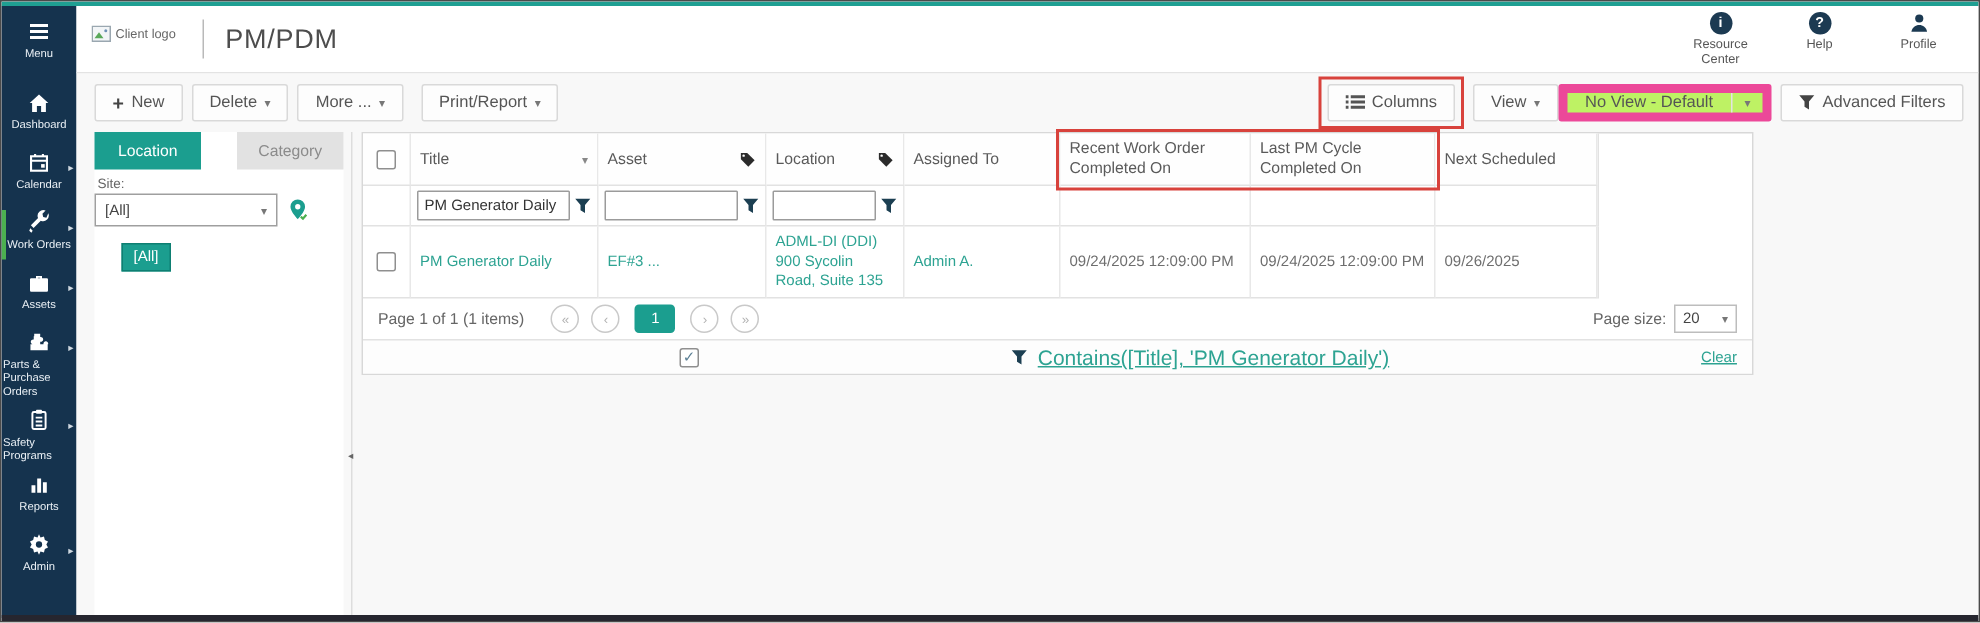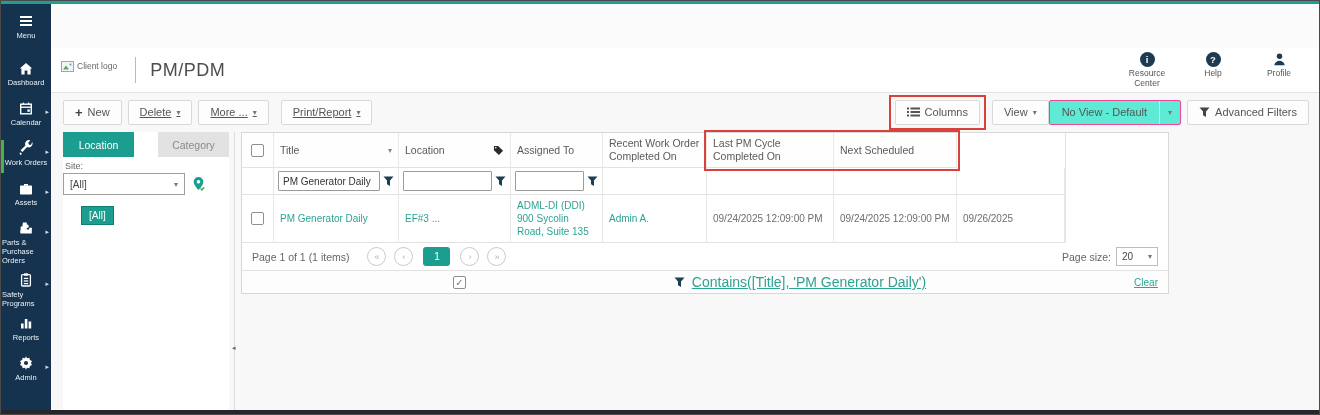--- a/index.html
+++ b/index.html
@@ -21,44 +21,44 @@
     align-items:center; justify-content:flex-start; margin-bottom:3px; padding:2px 1px; cursor:pointer; }
   .sb-item.menu { margin-bottom:10px; }
   .sb-icon { height:16px; display:flex; align-items:center; justify-content:center; }
   .sb-label { font-size:7.5px; line-height:1.2; color:#eaf0f5; text-align:left; margin-top:2px; }
   .sb-arrow { position:absolute; right:2px; top:10px; font-size:7px; color:#cfd8e0; }
   .sb-item.active::before { content:""; position:absolute; left:0; top:2px; bottom:2px; width:3px; background:#4cb050; }
 
   
   .main { flex:1; display:flex; flex-direction:column; min-width:0; }
   .app-header { height:45px; background:#fff; border-bottom:1px solid #e3e3e3;
-    display:flex; align-items:center; padding:0 14px 0 10px;margin-top:44px; }
+    display:flex; align-items:center; padding:0 14px 0 10px; }
   .logo-wrap { display:flex; align-items:flex-start; gap:3px; margin-top:-8px; }
   .logo-text { font-size:8.5px; color:#666; }
   .title-sep { width:1px; height:26px; background:#b9b9b9; margin:0 14px 0 18px; }
   .app-title { font-size:18px; color:#4d4d4d; letter-spacing:.5px; }
   .header-actions { margin-left:auto; display:flex; gap:14px; }
   .h-action { display:flex; flex-direction:column; align-items:center; width:52px; cursor:pointer; }
   .h-circle { width:15px; height:15px; border-radius:50%; background:#1c3a52; color:#fff;
     font-size:9.5px; font-weight:bold; display:flex; align-items:center; justify-content:center; }
   .h-action-label { font-size:8.5px; color:#555; text-align:center; line-height:1.15; margin-top:2px; }
 
   
   .content { flex:1; background:#f8f8f8; display:flex; flex-direction:column; min-height:0; }
   .toolbar { height:38px; display:flex; align-items:center; padding:0 10px 0 12px; flex-shrink:0; }
   .btn { display:inline-flex; align-items:center; gap:5px; height:25px; padding:0 11px;
     background:#fdfdfd; border:1px solid #d9d9d9; border-radius:2px; font-size:11px; color:#555;
     cursor:pointer; white-space:nowrap; }
-  .btn + .btn { margin-left:6px;text-decoration:underline; }
+  .btn + .btn { margin-left:6px; }
   .caret { font-size:8px; color:#777; }
   .plus-glyph { font-size:13px; color:#444; font-weight:bold; line-height:1; }
   .toolbar-right { margin-left:auto; display:flex; align-items:center; }
   .annotation-wrap { display:inline-flex; border:2px solid #d8423c; padding:3px 4px; margin-right:6px; }
-  .combo { display:inline-flex; align-items:stretch; height:25px; background:#5eead4;
-    border:1px solid #ec4899; border-radius:2px; margin:0 6px 0 0; cursor:pointer; }
+  .combo { display:inline-flex; align-items:stretch; height:25px; background:#bef264;
+    border:6px solid #ec4899; border-radius:2px; margin:0 6px 0 0; cursor:pointer; }
   .combo-text { display:flex; align-items:center; padding:0 12px; font-size:11px; color:#555; }
   .combo-caret { display:flex; align-items:center; padding:0 8px; border-left:1px solid #e3e3e3; }
 
   
   .workspace { flex:1; display:flex; padding:1px 0 0 12px; min-height:0; position:relative; }
 
   .left-panel { width:166px; flex-shrink:0; display:flex; flex-direction:column; background:#fff; }
   .lp-tabs { display:flex; }
   .lp-tab { flex:1; height:25px; display:flex; align-items:center; justify-content:center;
     font-size:10.5px; cursor:pointer; }
@@ -369,20 +369,29 @@
 
               <div class="t-row head">
                 <div class="t-cell">
                   <span class="cbx"></span>
                 </div>
                 <div class="t-cell">
                   <span class="head-label">Title</span>
                   <span class="sort-caret">▾</span>
                 </div>
                 <div class="t-cell">
+                  <span class="head-label">Asset</span>
+                  <span class="tag-icon">
+                    <svg width="11" height="11" viewBox="0 0 12 12">
+                        <path fill="#2b2b2b" d="M1 1h4.6L11 6.4 6.4 11 1 5.6z"></path>
+                        <circle cx="3" cy="3" r="0.9" fill="#fff"></circle>
+                      </svg>
+                  </span>
+                </div>
+                <div class="t-cell">
                   <span class="head-label">Location</span>
                   <span class="tag-icon">
                     <svg width="11" height="11" viewBox="0 0 12 12">
                         <path fill="#2b2b2b" d="M1 1h4.6L11 6.4 6.4 11 1 5.6z"></path>
                         <circle cx="3" cy="3" r="0.9" fill="#fff"></circle>
                       </svg>
                   </span>
                 </div>
                 <div class="t-cell">
                   <span class="head-label">Assigned To</span>

